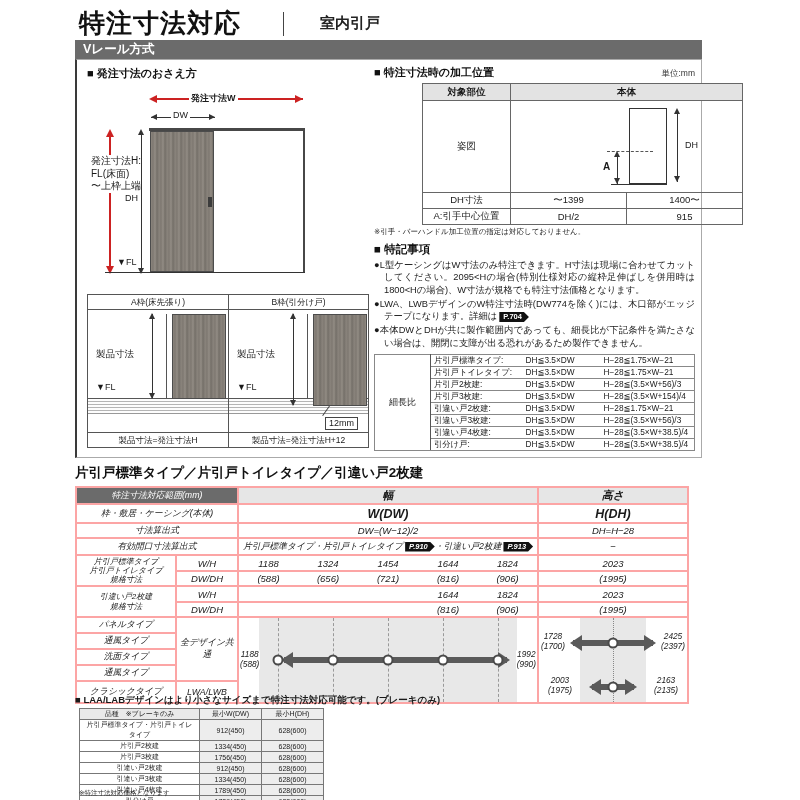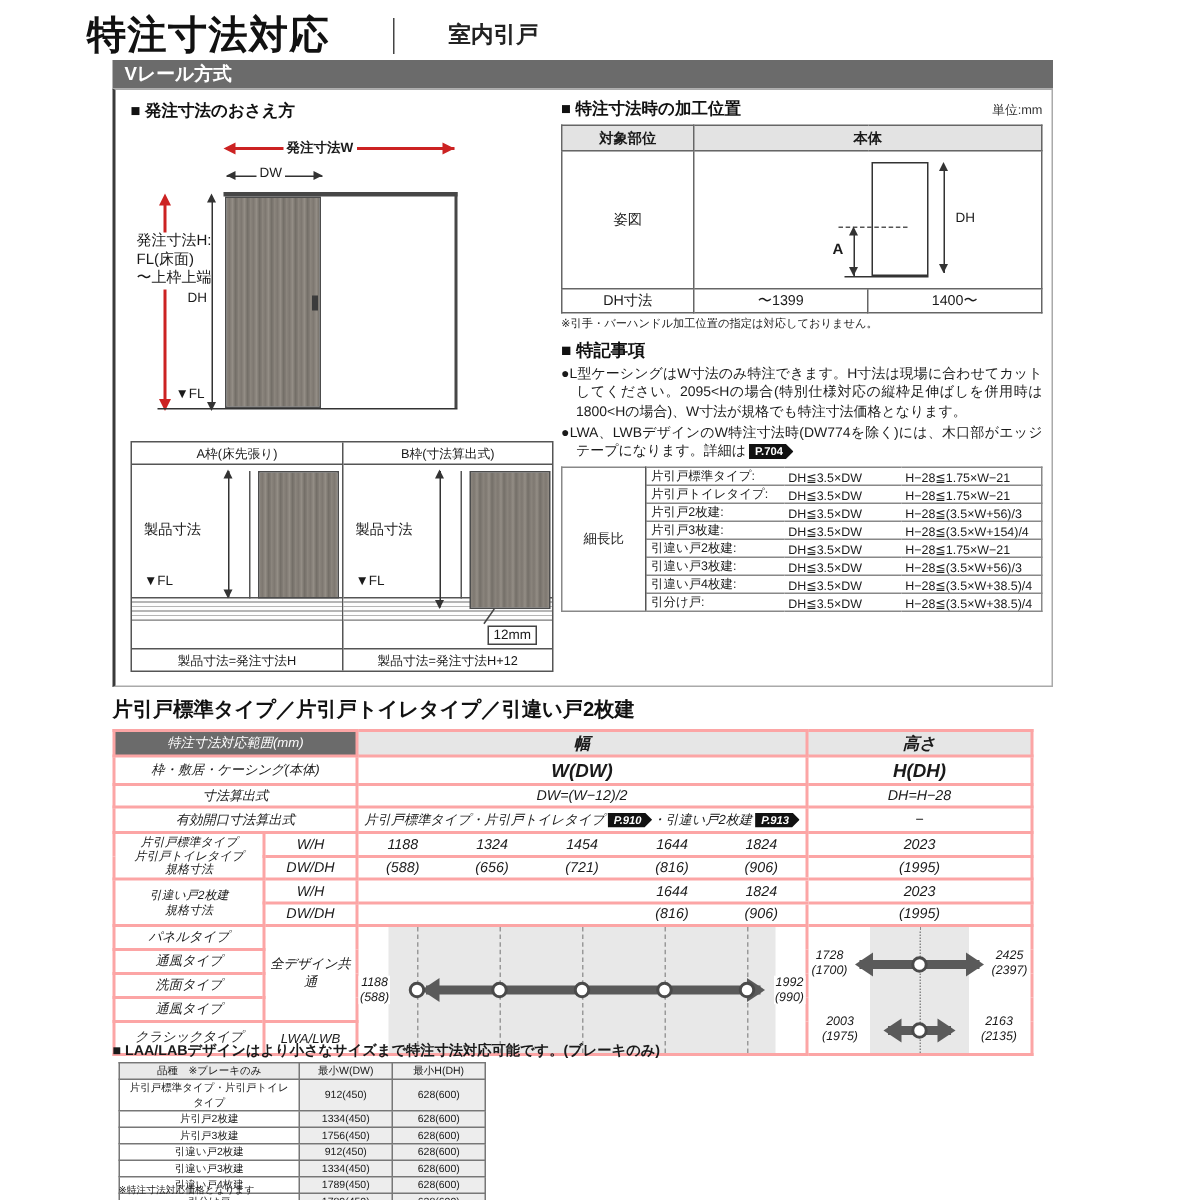--- a/index.html
+++ b/index.html
@@ -1,20 +1,20 @@
 <!DOCTYPE html>
 <html><head>
 <meta charset="utf-8">
 <style>
   * { margin:0; padding:0; box-sizing:border-box; }
   html,body { width:800px; background:#fff; font-family:"Liberation Sans","DejaVu Sans",sans-serif; color:#1a1a1a; }
   .page { position:relative; width:800px; height:800px; overflow:hidden; background:#fff; }
 
   
-  .doc-header { position:absolute; left:58px; top:6px; display:flex; align-items:center;gap:10px; }
+  .doc-header { position:absolute; left:79px; top:6px; display:flex; align-items:center;gap:10px; }
   .doc-title { font-size:26px; font-weight:bold; letter-spacing:1px; color:#111; }
   .title-divider { width:1px; height:24px; background:#444; margin:0 26px 0 32px; }
   .doc-subtitle { font-size:15px; font-weight:bold; color:#222; }
   .section-bar { position:absolute; left:75px; top:40px; width:627px; height:19px; background:#6b6b6b; color:#fff; font-size:12.5px; font-weight:bold; line-height:19px; padding-left:8px; }
 
   
   .upper { position:absolute; left:75px; top:59px; width:627px; height:399px; border:1px solid #aaa; border-left:2px solid #3a3a3a; display:flex; }
   .left-col { width:295px; padding:6px 4px 4px 10px; position:relative; }
   .right-col { width:330px; padding:5px 6px 4px 2px; }
   .h2 { font-size:11px; font-weight:bold; color:#111; }
@@ -48,21 +48,21 @@
   .d2body { position:relative; height:122px; }
   .d2cap { height:15px; line-height:15px; text-align:center; font-size:8.5px; border-top:1px solid #555; }
   .floor { position:absolute; left:0; width:100%; background:repeating-linear-gradient(180deg,#fdfdfd 0 2px,#b5b5b5 2px 3px); border-top:1px solid #555; border-bottom:1px solid #999; }
   .mm12-box { position:absolute; background:#fff; border:1px solid #444; font-size:9px; line-height:11px; padding:0 3px; }
   .leader { position:absolute; width:1px; background:#444; transform:rotate(35deg); transform-origin:top; }
 
   
   .mach-head { display:flex; justify-content:space-between; align-items:flex-end; margin-bottom:3px; }
   .unit { font-size:8.5px; color:#333; }
   table { border-collapse:collapse; }
-  .mach { width:100%; }
+  .mach { width:100%;margin-left:48px; }
   .mach td { border:1px solid #666; text-align:center; font-size:9.5px; }
   .mach .hd { background:#e3e3e3; font-weight:bold; height:17px; }
   .mach .dcell { height:92px; position:relative; }
   .mach .r16 { height:16px; }
   .mach-note { font-size:7.5px; margin-top:2px; color:#222; }
   .mrect { position:absolute; border:1px solid #333; background:#fff; }
   .dash-h { position:absolute; height:0; border-top:1px dashed #555; }
   .dash-v { position:absolute; width:0; border-left:1px dashed #999; }
 
   
@@ -168,21 +168,21 @@
             <div class="wood" style="position:absolute;left:84px;top:4px;width:54px;height:85px;"></div>
             <div class="dim-v" style="left:64px;top:4px;height:84px;"></div>
             <div class="t up-k" style="left:61px;top:3px;"></div>
             <div class="t dn-k" style="left:61px;top:83px;"></div>
             <div class="lbl" style="left:6px;top:38px;font-size:9.5px;">製品寸法</div>
             <div class="lbl" style="left:6px;top:72px;">▼FL</div>
           </div>
           <div class="d2cap">製品寸法=発注寸法H</div>
         </div>
         <div class="d2col">
-          <div class="d2head">B枠(寸法算出式)</div>
+          <div class="d2head">B枠(引分け戸)</div>
           <div class="d2body">
             <div class="floor" style="top:88px;height:16px;"></div>
             <div class="dim-v" style="left:78px;top:4px;height:85px;border-left-color:#555;"></div>
             <div class="wood" style="position:absolute;left:84px;top:4px;width:54px;height:92px;"></div>
             <div class="dim-v" style="left:64px;top:4px;height:91px;"></div>
             <div class="t up-k" style="left:61px;top:3px;"></div>
             <div class="t dn-k" style="left:61px;top:90px;"></div>
             <div class="lbl" style="left:6px;top:38px;font-size:9.5px;">製品寸法</div>
             <div class="lbl" style="left:6px;top:72px;">▼FL</div>
             <div class="leader" style="left:100px;top:96px;height:12px;"></div>
@@ -223,27 +223,33 @@
             <div class="t dn-k" style="left:103px;top:77px;"></div>
             <div class="lbl b" style="left:90px;top:60px;font-size:10px;">A</div>
             <div class="dim-h" style="left:100px;top:83px;width:56px;"></div>
           </td>
         </tr>
         <tr class="r16">
           <td>DH寸法</td>
           <td>〜1399</td>
           <td>1400〜</td>
         </tr>
+        <tr class="r16">
+          <td>A:引手中心位置</td>
+          <td>DH/2</td>
+          <td>915</td>
+        </tr>
       </tbody>
         </table>
       <div class="mach-note">※引手・バーハンドル加工位置の指定は対応しておりません。</div>
 
       <div class="h2 notes-head">■ 特記事項</div>
       <div class="bullet">●L型ケーシングはW寸法のみ特注できます。H寸法は現場に合わせてカットしてください。2095&lt;Hの場合(特別仕様対応の縦枠足伸ばしを併用時は1800&lt;Hの場合)、W寸法が規格でも特注寸法価格となります。</div>
       <div class="bullet"><span>●LWA、LWBデザインのW特注寸法時(DW774を除く)には、木口部がエッジテープになります。詳細は</span><span class="badge">P.704</span></div>
+      <div class="bullet">●本体DWとDHが共に製作範囲内であっても、細長比が下記条件を満たさない場合は、開閉に支障が出る恐れがあるため製作できません。</div>
 
       <table class="slender">
         <tbody>
             <tr>
           <td class="side" rowspan="8">細長比</td>
           <td class="ty">片引戸標準タイプ:</td>
               <td class="f1">DH≦3.5×DW</td>
               <td class="f2">H−28≦1.75×W−21</td>
         </tr>
         <tr>

